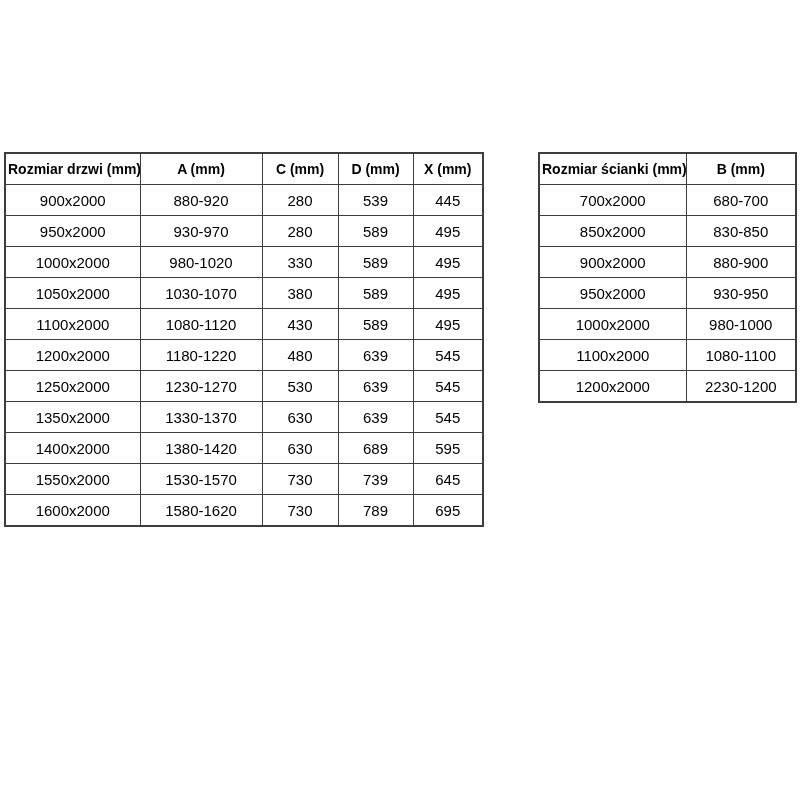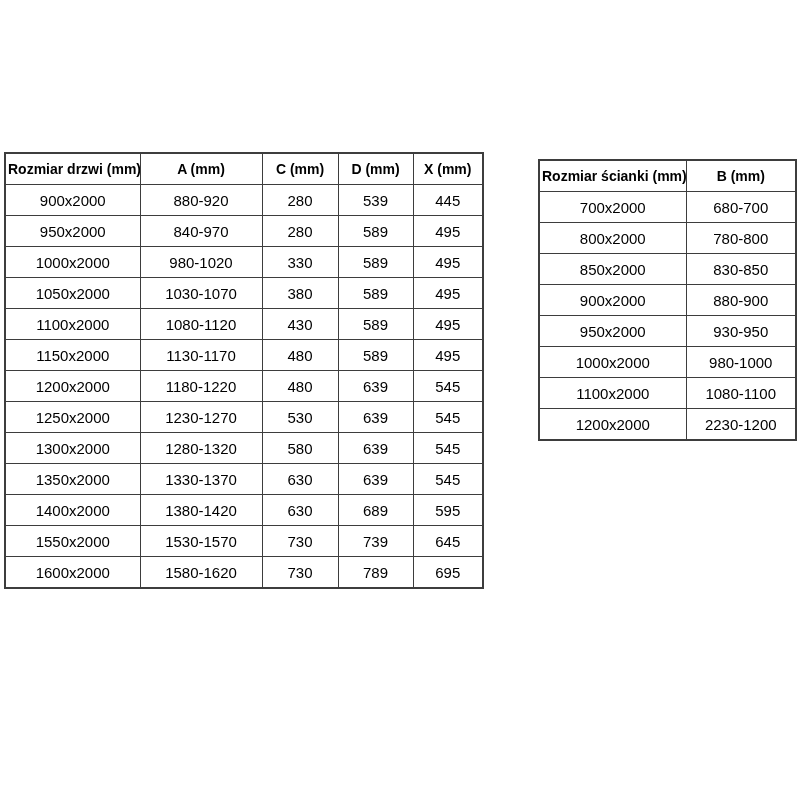--- a/index.html
+++ b/index.html
@@ -18,21 +18,21 @@
   }
   table.spec-table {
     position: absolute;
     border-collapse: collapse;
     table-layout: fixed;
     border: 2px solid #3d3d3d;
     background: #ffffff;
     padding-left: 35px;
   }
   #left-table  { left: 4px;  top: 152px; width: 478px; }
-  #right-table { left: 538px; top: 159px; width: 257px; }
+  #right-table { left: 538px; top: 152px; width: 257px; }
   .spec-table th, .spec-table td {
     border: 1px solid #3d3d3d;
     text-align: center;
     vertical-align: middle;
     height: 30px;
     padding: 0 2px;
     overflow: hidden;
     white-space: nowrap;
   }
   .spec-table th {
@@ -69,21 +69,21 @@
     <tbody>
         <tr>
           <td>900x2000</td>
           <td>880-920</td>
           <td>280</td>
           <td>539</td>
           <td>445</td>
         </tr>
         <tr>
           <td>950x2000</td>
-          <td>840-970</td>
+          <td>930-970</td>
           <td>280</td>
           <td>589</td>
           <td>495</td>
         </tr>
         <tr>
           <td>1000x2000</td>
           <td>980-1020</td>
           <td>330</td>
           <td>589</td>
           <td>495</td>
@@ -96,44 +96,30 @@
           <td>495</td>
         </tr>
         <tr>
           <td>1100x2000</td>
           <td>1080-1120</td>
           <td>430</td>
           <td>589</td>
           <td>495</td>
         </tr>
         <tr>
-          <td>1150x2000</td>
-          <td>1130-1170</td>
-          <td>480</td>
-          <td>589</td>
-          <td>495</td>
-        </tr>
-        <tr>
           <td>1200x2000</td>
           <td>1180-1220</td>
           <td>480</td>
           <td>639</td>
           <td>545</td>
         </tr>
         <tr>
           <td>1250x2000</td>
           <td>1230-1270</td>
           <td>530</td>
-          <td>639</td>
-          <td>545</td>
-        </tr>
-        <tr>
-          <td>1300x2000</td>
-          <td>1280-1320</td>
-          <td>580</td>
           <td>639</td>
           <td>545</td>
         </tr>
         <tr>
           <td>1350x2000</td>
           <td>1330-1370</td>
           <td>630</td>
           <td>639</td>
           <td>545</td>
         </tr>
@@ -171,24 +157,20 @@
           <th>Rozmiar ścianki (mm)</th>
           <th>B (mm)</th>
         </tr>
     </thead>
     <tbody>
         <tr>
           <td>700x2000</td>
           <td>680-700</td>
         </tr>
         <tr>
-          <td>800x2000</td>
-          <td>780-800</td>
-        </tr>
-        <tr>
           <td>850x2000</td>
           <td>830-850</td>
         </tr>
         <tr>
           <td>900x2000</td>
           <td>880-900</td>
         </tr>
         <tr>
           <td>950x2000</td>
           <td>930-950</td>

